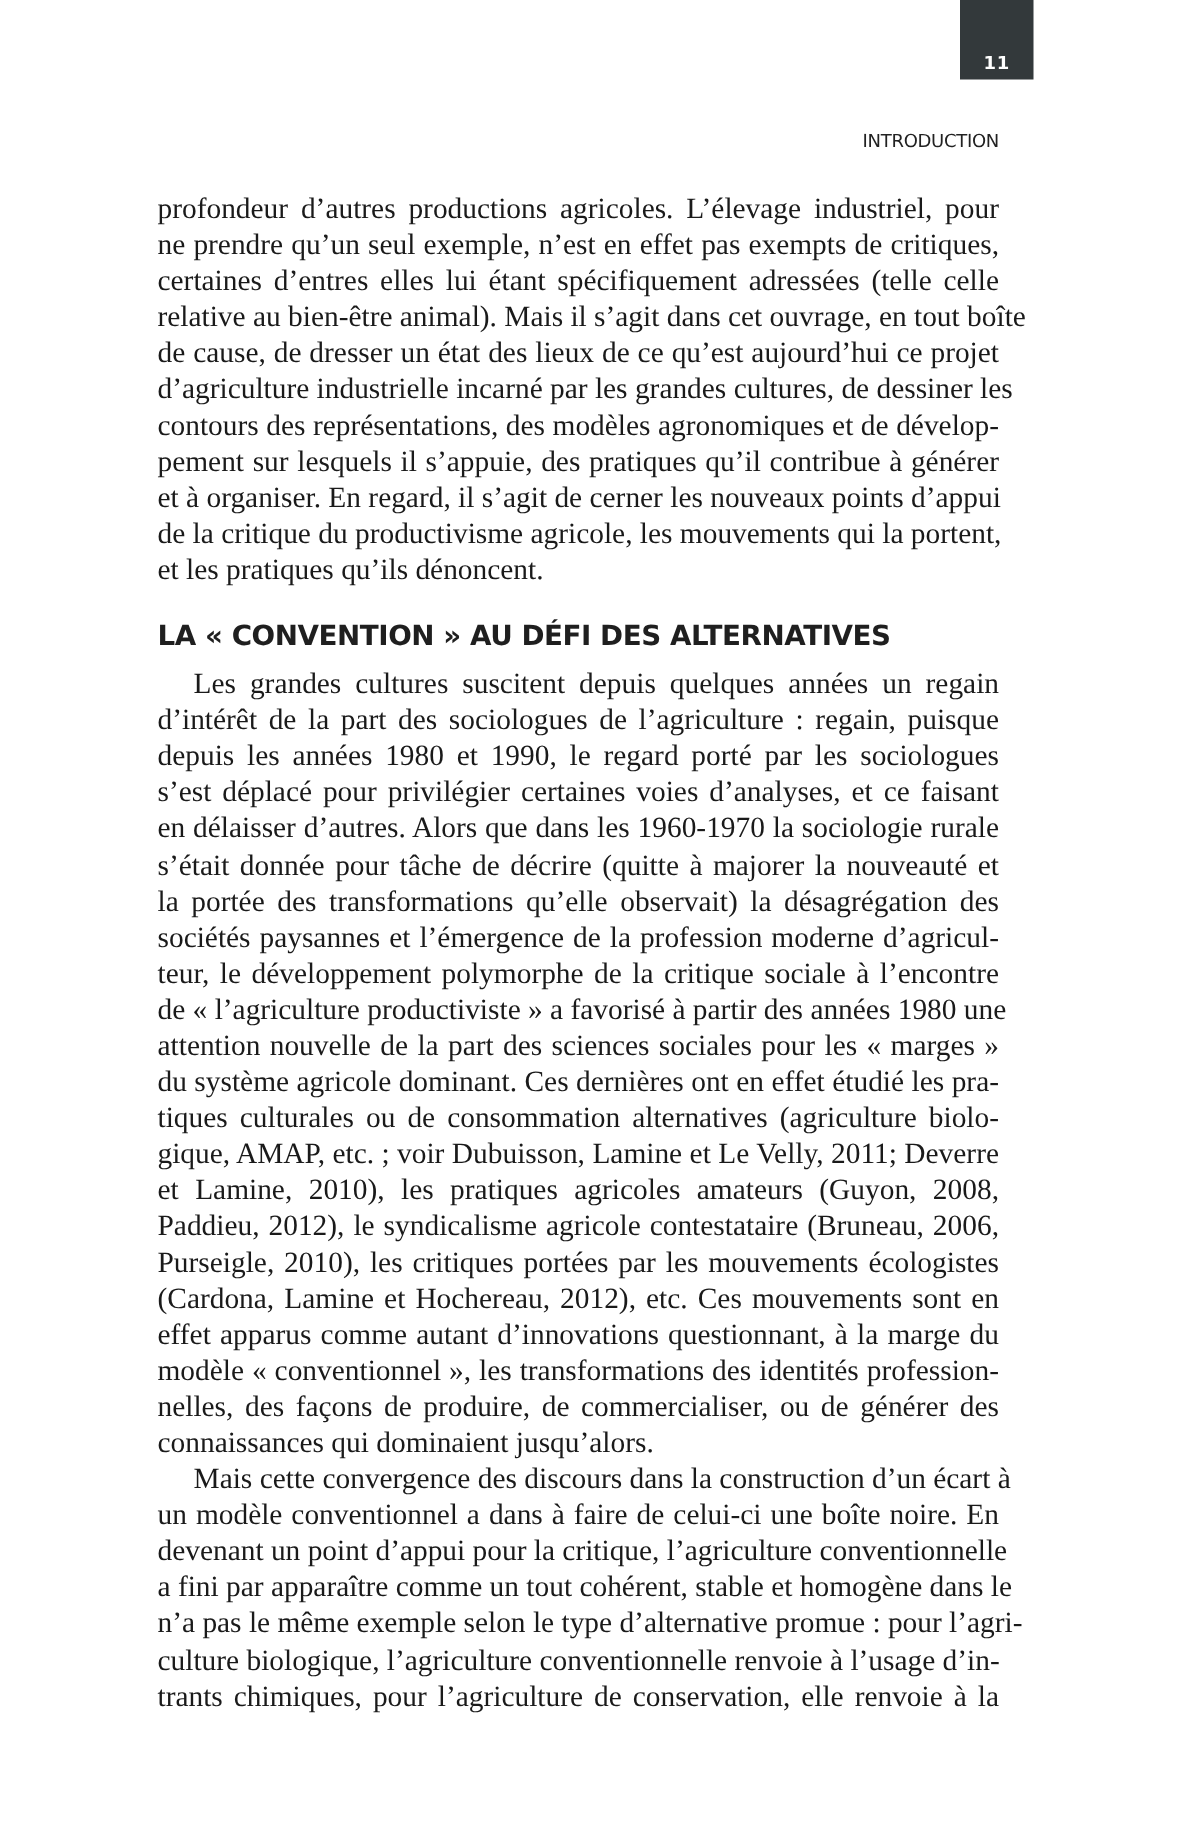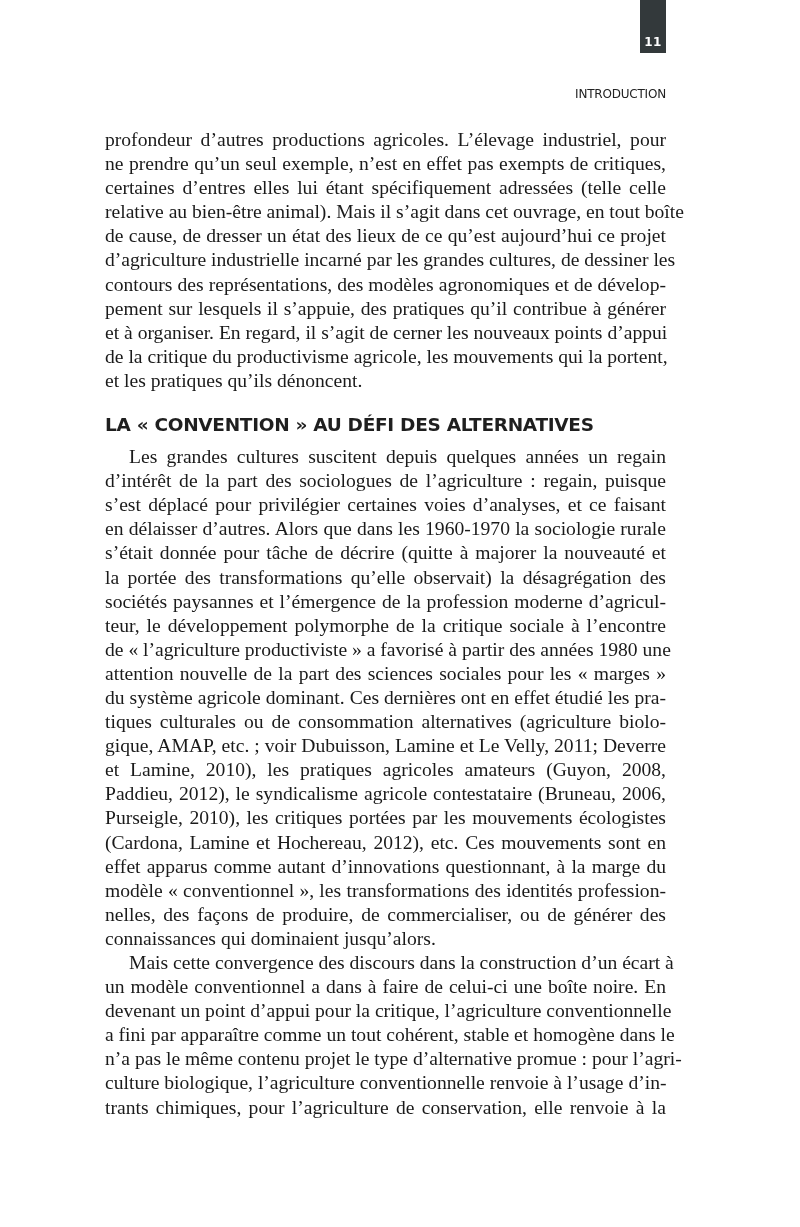--- a/index.html
+++ b/index.html
@@ -10,21 +10,21 @@
     body {
       width: 800px;
       height: 1227px;
       position: relative;
       overflow: hidden;
     }
     .page-tab {
       position: absolute;
       left: 640px;
       top: 0;
-      width: 26px;
+      width: 49px;
       height: 53px;
       background: #33393b;
       text-decoration: underline;
     }
     .page-number {
       position: absolute;
       left: 0;
       right: 0;
       bottom: 4px;
       text-align: center;
@@ -98,20 +98,21 @@
       <span class="line">contours des représentations, des modèles agronomiques et de dévelop-</span>
       <span class="line">pement sur lesquels il s’appuie, des pratiques qu’il contribue à générer</span>
       <span class="line">et à organiser. En regard, il s’agit de cerner les nouveaux points d’appui</span>
       <span class="line">de la critique du productivisme agricole, les mouvements qui la portent,</span>
       <span class="line last">et les pratiques qu’ils dénoncent.</span>
     </div>
   <h2 class="section-heading">LA « CONVENTION » AU DÉFI DES ALTERNATIVES</h2>
   <div id="p2">
       <span class="line first-indent">Les grandes cultures suscitent depuis quelques années un regain</span>
       <span class="line">d’intérêt de la part des sociologues de l’agriculture : regain, puisque</span>
+      <span class="line">depuis les années 1980 et 1990, le regard porté par les sociologues</span>
       <span class="line">s’est déplacé pour privilégier certaines voies d’analyses, et ce faisant</span>
       <span class="line">en délaisser d’autres. Alors que dans les 1960-1970 la sociologie rurale</span>
       <span class="line">s’était donnée pour tâche de décrire (quitte à majorer la nouveauté et</span>
       <span class="line">la portée des transformations qu’elle observait) la désagrégation des</span>
       <span class="line">sociétés paysannes et l’émergence de la profession moderne d’agricul-</span>
       <span class="line">teur, le développement polymorphe de la critique sociale à l’encontre</span>
       <span class="line">de « l’agriculture productiviste » a favorisé à partir des années 1980 une</span>
       <span class="line">attention nouvelle de la part des sciences sociales pour les « marges »</span>
       <span class="line">du système agricole dominant. Ces dernières ont en effet étudié les pra-</span>
       <span class="line">tiques culturales ou de consommation alternatives (agriculture biolo-</span>
@@ -123,17 +124,17 @@
       <span class="line">effet apparus comme autant d’innovations questionnant, à la marge du</span>
       <span class="line">modèle « conventionnel », les transformations des identités profession-</span>
       <span class="line">nelles, des façons de produire, de commercialiser, ou de générer des</span>
       <span class="line last">connaissances qui dominaient jusqu’alors.</span>
     </div>
   <div id="p3">
       <span class="line first-indent">Mais cette convergence des discours dans la construction d’un écart à</span>
       <span class="line">un modèle conventionnel a dans à faire de celui-ci une boîte noire. En</span>
       <span class="line">devenant un point d’appui pour la critique, l’agriculture conventionnelle</span>
       <span class="line">a fini par apparaître comme un tout cohérent, stable et homogène dans le</span>
-      <span class="line">n’a pas le même contenu projet le type d’alternative promue : pour l’agri-</span>
+      <span class="line">n’a pas le même exemple selon le type d’alternative promue : pour l’agri-</span>
       <span class="line">culture biologique, l’agriculture conventionnelle renvoie à l’usage d’in-</span>
       <span class="line">trants chimiques, pour l’agriculture de conservation, elle renvoie à la</span>
     </div>
 </div>
 
 </body></html>

